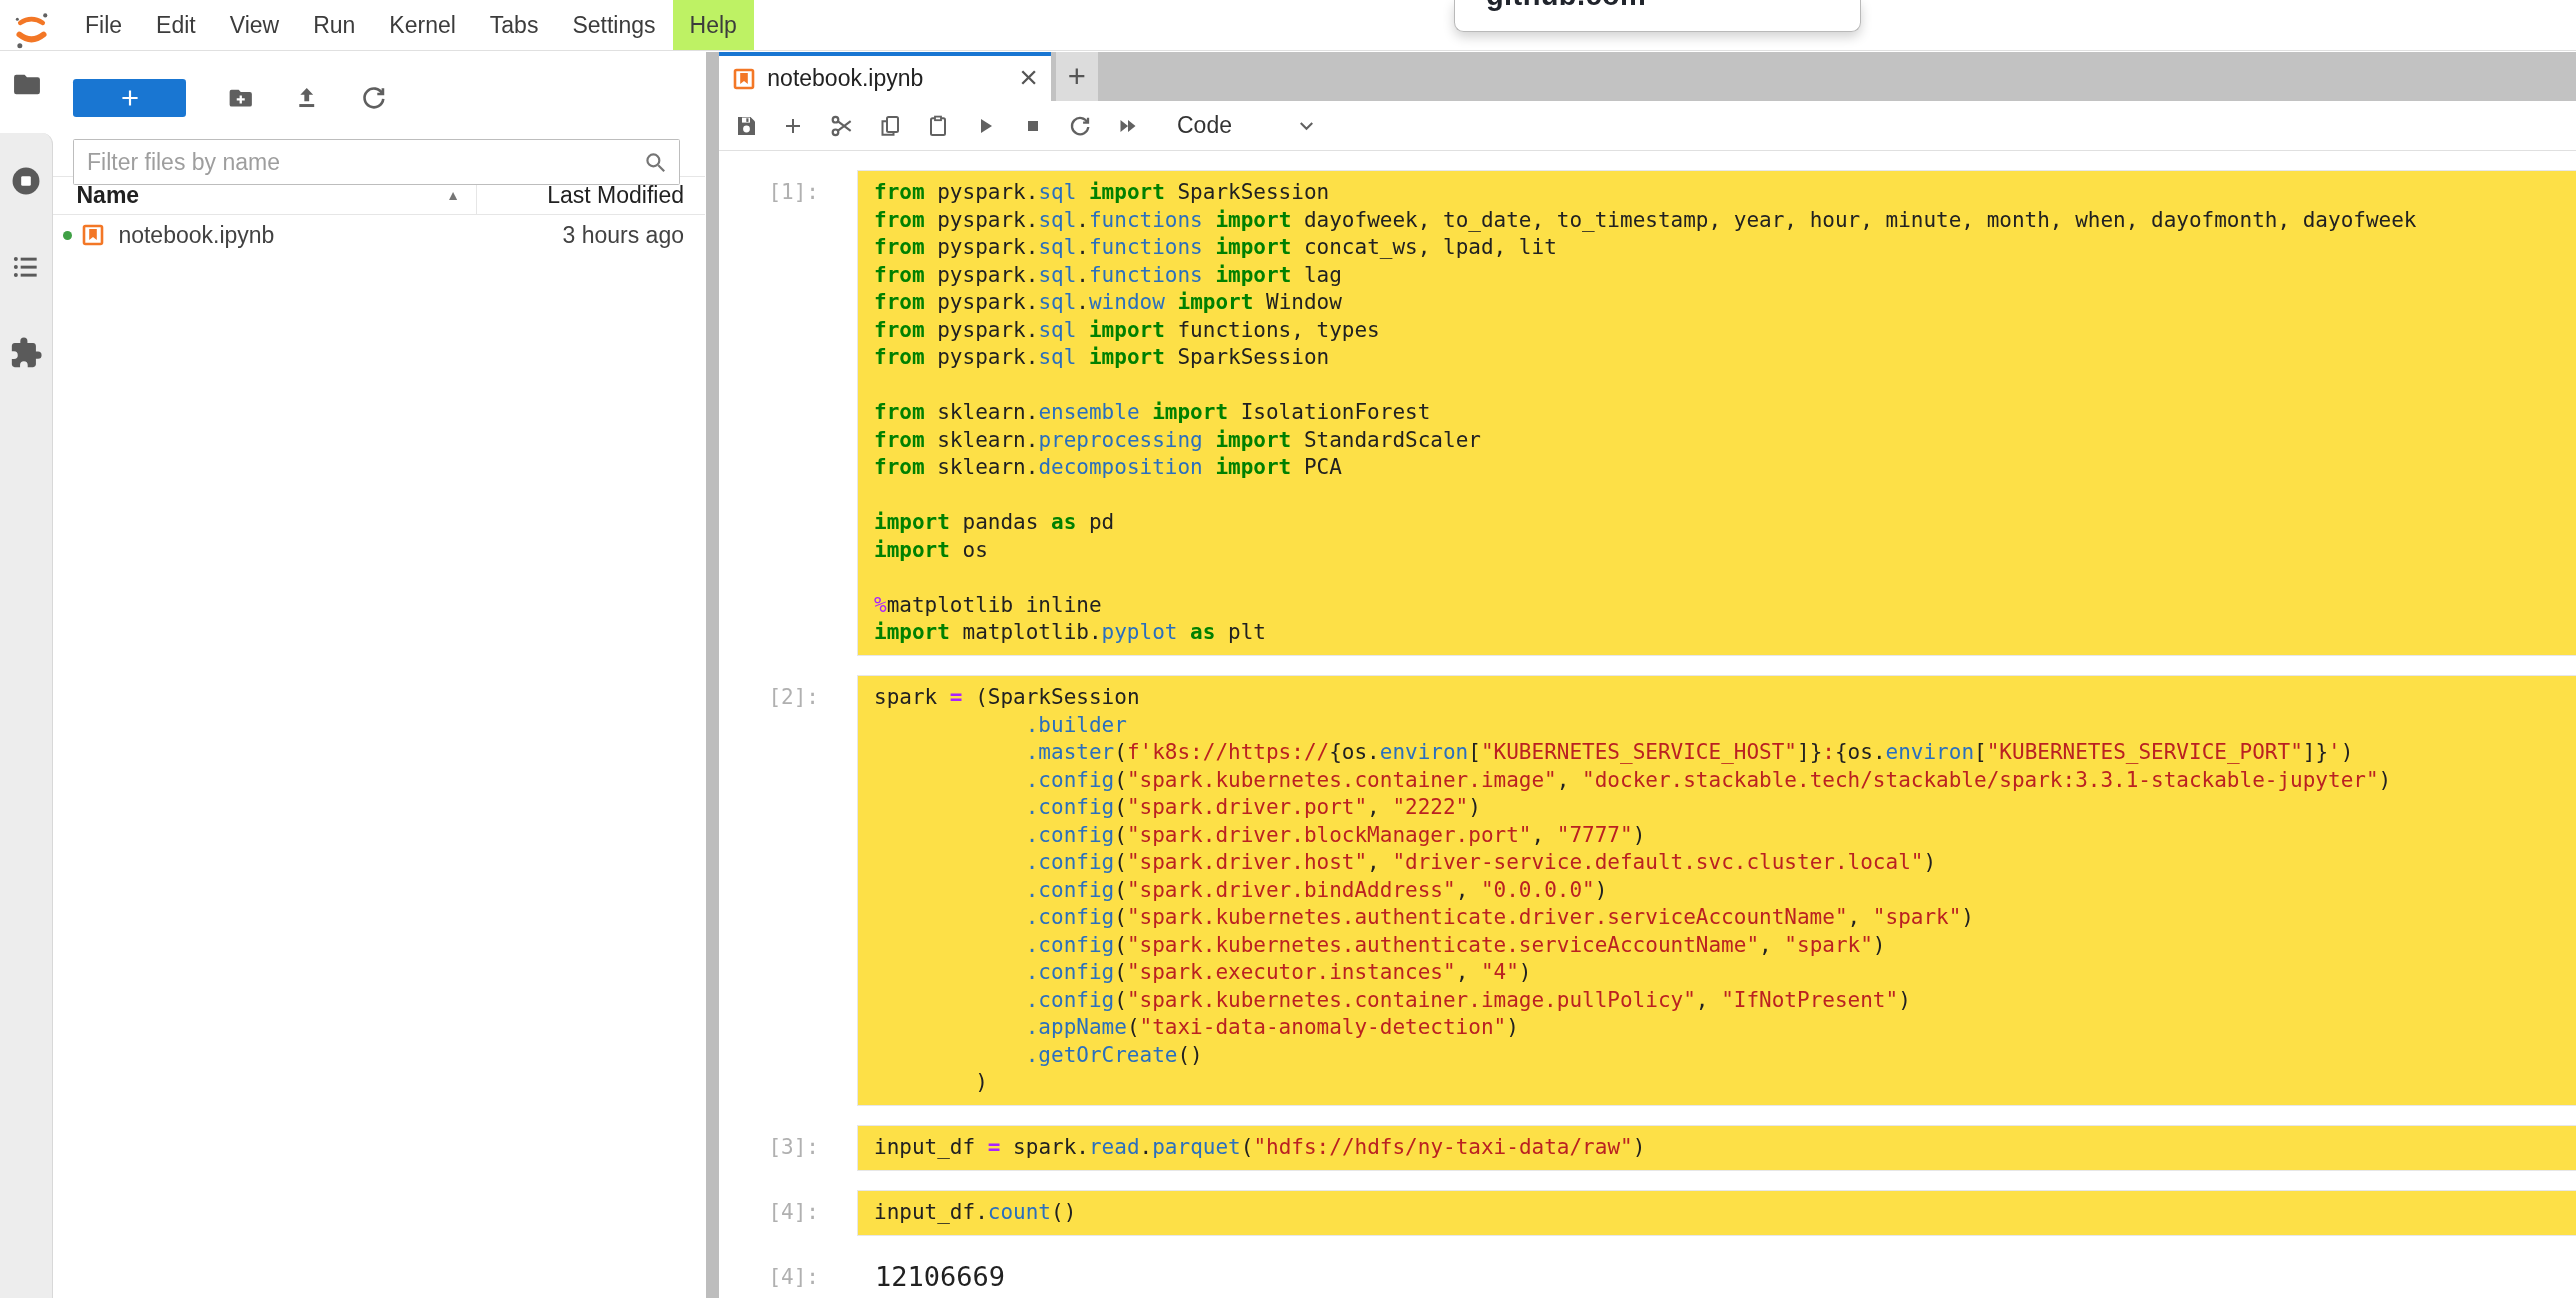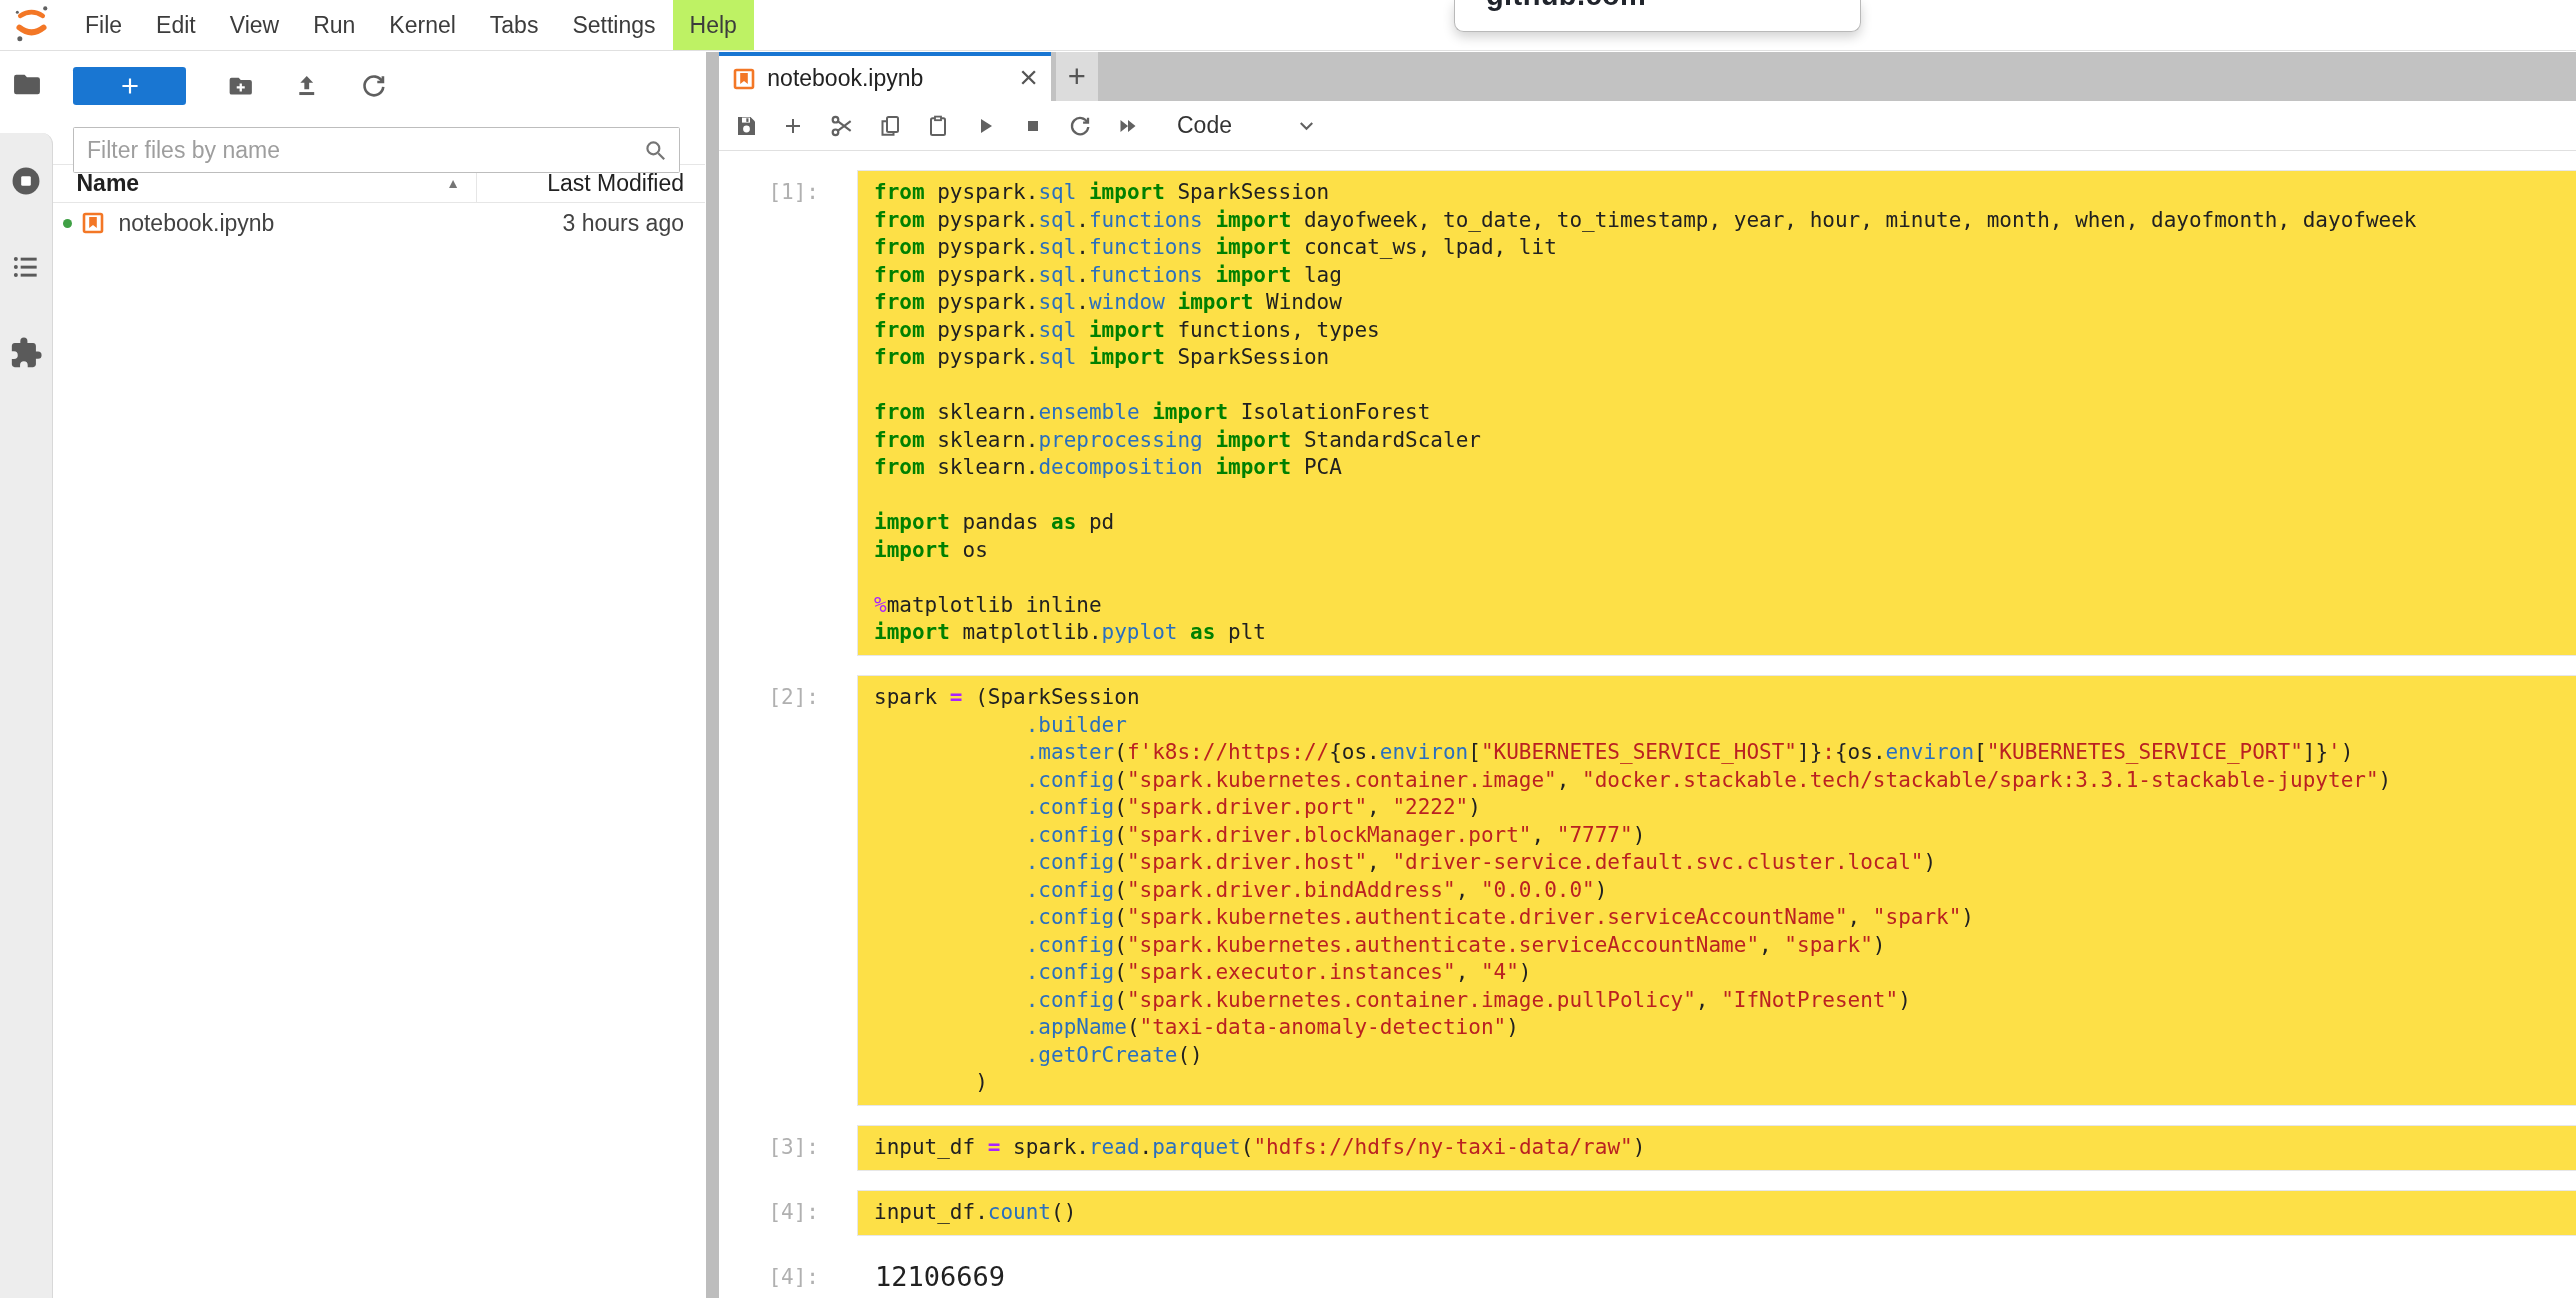--- a/index.html
+++ b/index.html
@@ -1,41 +1,41 @@
 <!DOCTYPE html>
 <html style="font-size:13px"><head>
 <meta charset="utf-8">
 <style>
   html,body{margin:0;padding:0;background:#fff;}
   body{width:2576px;height:1299px;position:relative;overflow:hidden;
        font-family:"Liberation Sans","DejaVu Sans",sans-serif;color:#333;}
   
   #menubar{position:absolute;left:0;top:0;width:2576px;height:50px;background:#fff;
-           border-bottom:1.6px solid #e0e0e0;display:flex;align-items:flex-start;z-index:5;}
+           border-bottom:1.6px solid #e0e0e0;display:flex;align-items:flex-end;z-index:5;}
   #logo{width:37px;height:40px;margin:3.2px 18px 0 13px;flex:0 0 auto;}
   .menu-item{font-size:23px;color:#3c3c3c;padding:0 17px;height:50px;line-height:50px;cursor:default;}
   .menu-item.active{background:#bef264;}
   
   #popup{position:absolute;left:1454px;top:0;width:405px;height:31px;background:#fff;
          border:1.6px solid #b9b9b9;border-top:none;border-radius:0 0 9.7px 9.7px;
          box-shadow:0 4.9px 11.3px rgba(0,0,0,.18);overflow:hidden;z-index:50;}
   #popup .popup-text{position:absolute;left:31px;top:-21px;font-size:29px;font-weight:bold;
          color:#20242c;letter-spacing:0.4px;}
   
   #activity-bar{position:absolute;left:0;top:52px;bottom:0;width:53px;}
   .ab-top{height:81px;background:#fff;display:flex;justify-content:center;}
   .ab-top .icon{margin-top:16px;}
   .ab-rest{position:absolute;top:81px;left:0;right:0;bottom:0;background:#ededed;
            border-right:1.6px solid #d8d8d8;border-top-right-radius:11.3px;
            display:flex;flex-direction:column;align-items:center;padding-top:31px;gap:53px;}
   .icon{display:inline-flex;}
   .icon svg{display:block;}
   .ab-icon{color:#5a5a5a;}
   
-  #file-panel{position:absolute;left:53px;top:56px;bottom:0;width:652px;background:#fff;}
+  #file-panel{position:absolute;left:53px;top:68px;bottom:0;width:652px;background:#fff;}
   .fp-toolbar{display:flex;align-items:center;gap:39px;margin:10.5px 0 0 20px;height:39px;}
   .fb-btn{border:none;background:none;padding:0;color:#5f5f5f;display:flex;align-items:center;cursor:pointer;}
   .fb-btn.primary{width:113px;height:38px;background:#1976d2;border-radius:3.2px;color:#fff;
                   justify-content:center;margin-right:1.6px;}
   .fp-search{position:absolute;left:20px;top:71px;width:605px;height:44px;border:1.6px solid #bdbdbd;
              border-radius:1.6px;display:flex;align-items:center;background:#fff;}
   .fp-search input{flex:1;border:none;outline:none;font-size:23px;color:#333;padding:0 0 0 13px;
              font-family:inherit;background:transparent;}
   .fp-search input::placeholder{color:#9e9e9e;}
   .fp-search .icon{margin-right:11.3px;color:#757575;}

